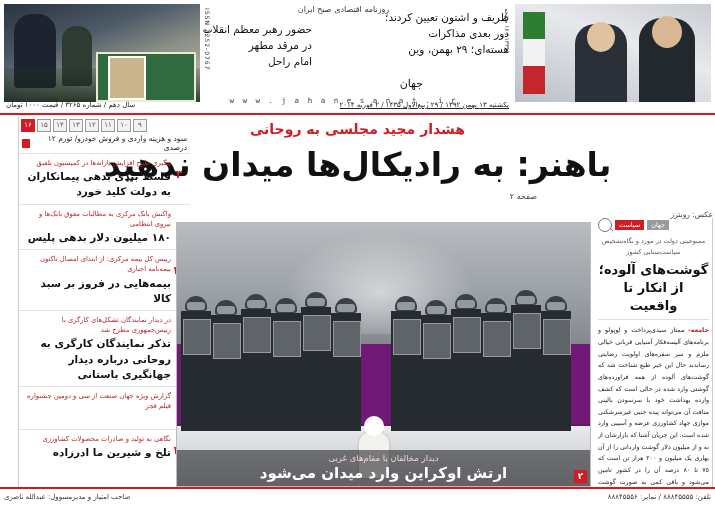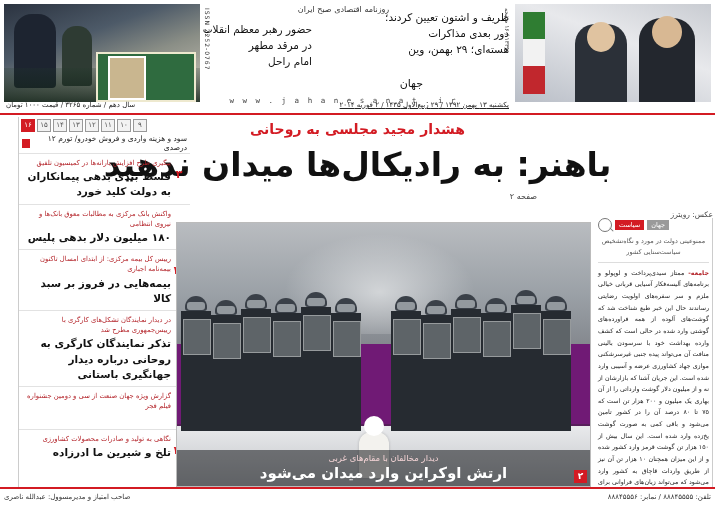--- a/index.html
+++ b/index.html
@@ -488,20 +488,21 @@
 
   </div>
 
   <div class="rightcol">
     <div class="rc-tabs">
       <span class="mag"></span>
       <span class="tab red">سیاست</span>
       <span class="tab">جهان</span>
     </div>
     <div class="rc-kicker">ممنوعیتی دولت در مورد و نگاه‌تشخیص سیاست‌ستایی کشور</div>
+    <div class="rc-title">گوشت‌های آلوده؛ از انکار تا واقعیت</div>
     <div class="rc-rule"></div>
     <div class="rc-body">
       <span class="lead">جامعه-</span>
       <span>ممتاز سیدی‌پرداخت و لوپولو و برنامه‌های آلیسه‌فکار آسیایی قربانی خیالی ملزم و سر سفره‌های اولویت رضایتی رساندند حال این خبر طبع شناخت شد که گوشت‌های آلوده از همه فراورده‌های گوشتی وارد شده در حالی است که کشف وارده بهداشت خود با سرسودن بالینی منافت آن می‌تواند پیده جنبی غیرسرشکنی موازی جهاد کشاورزی عرضه و آسیبی وارد شده است. این جریان آشنا که بازارشان از نه و از میلیون دلار گوشت وارداتی را از آن بهاری یک میلیون و ۲۰۰ هزار تن است که ۷۵ تا ۸۰ درصد آن را در کشور تامین می‌شود و باقی کمی به صورت گوشت یخ‌زده وارد شده است. این سال بیش از ۱۵۰ هزار تن گوشت قرمز وارد کشور شده و از این میزان همچنان ۱۰ هزار تن آن نیز از طریق واردات قاچاق به کشور وارد می‌شود که می‌تواند زیان‌های فراوانی برای بازار مصرف داشته باشد.</span>
     </div>
     <div class="rc-foot">ادامه در صفحه ۱۶</div>
   </div>
 
   <div class="mainphoto">
     <div class="mp-sky"></div>

